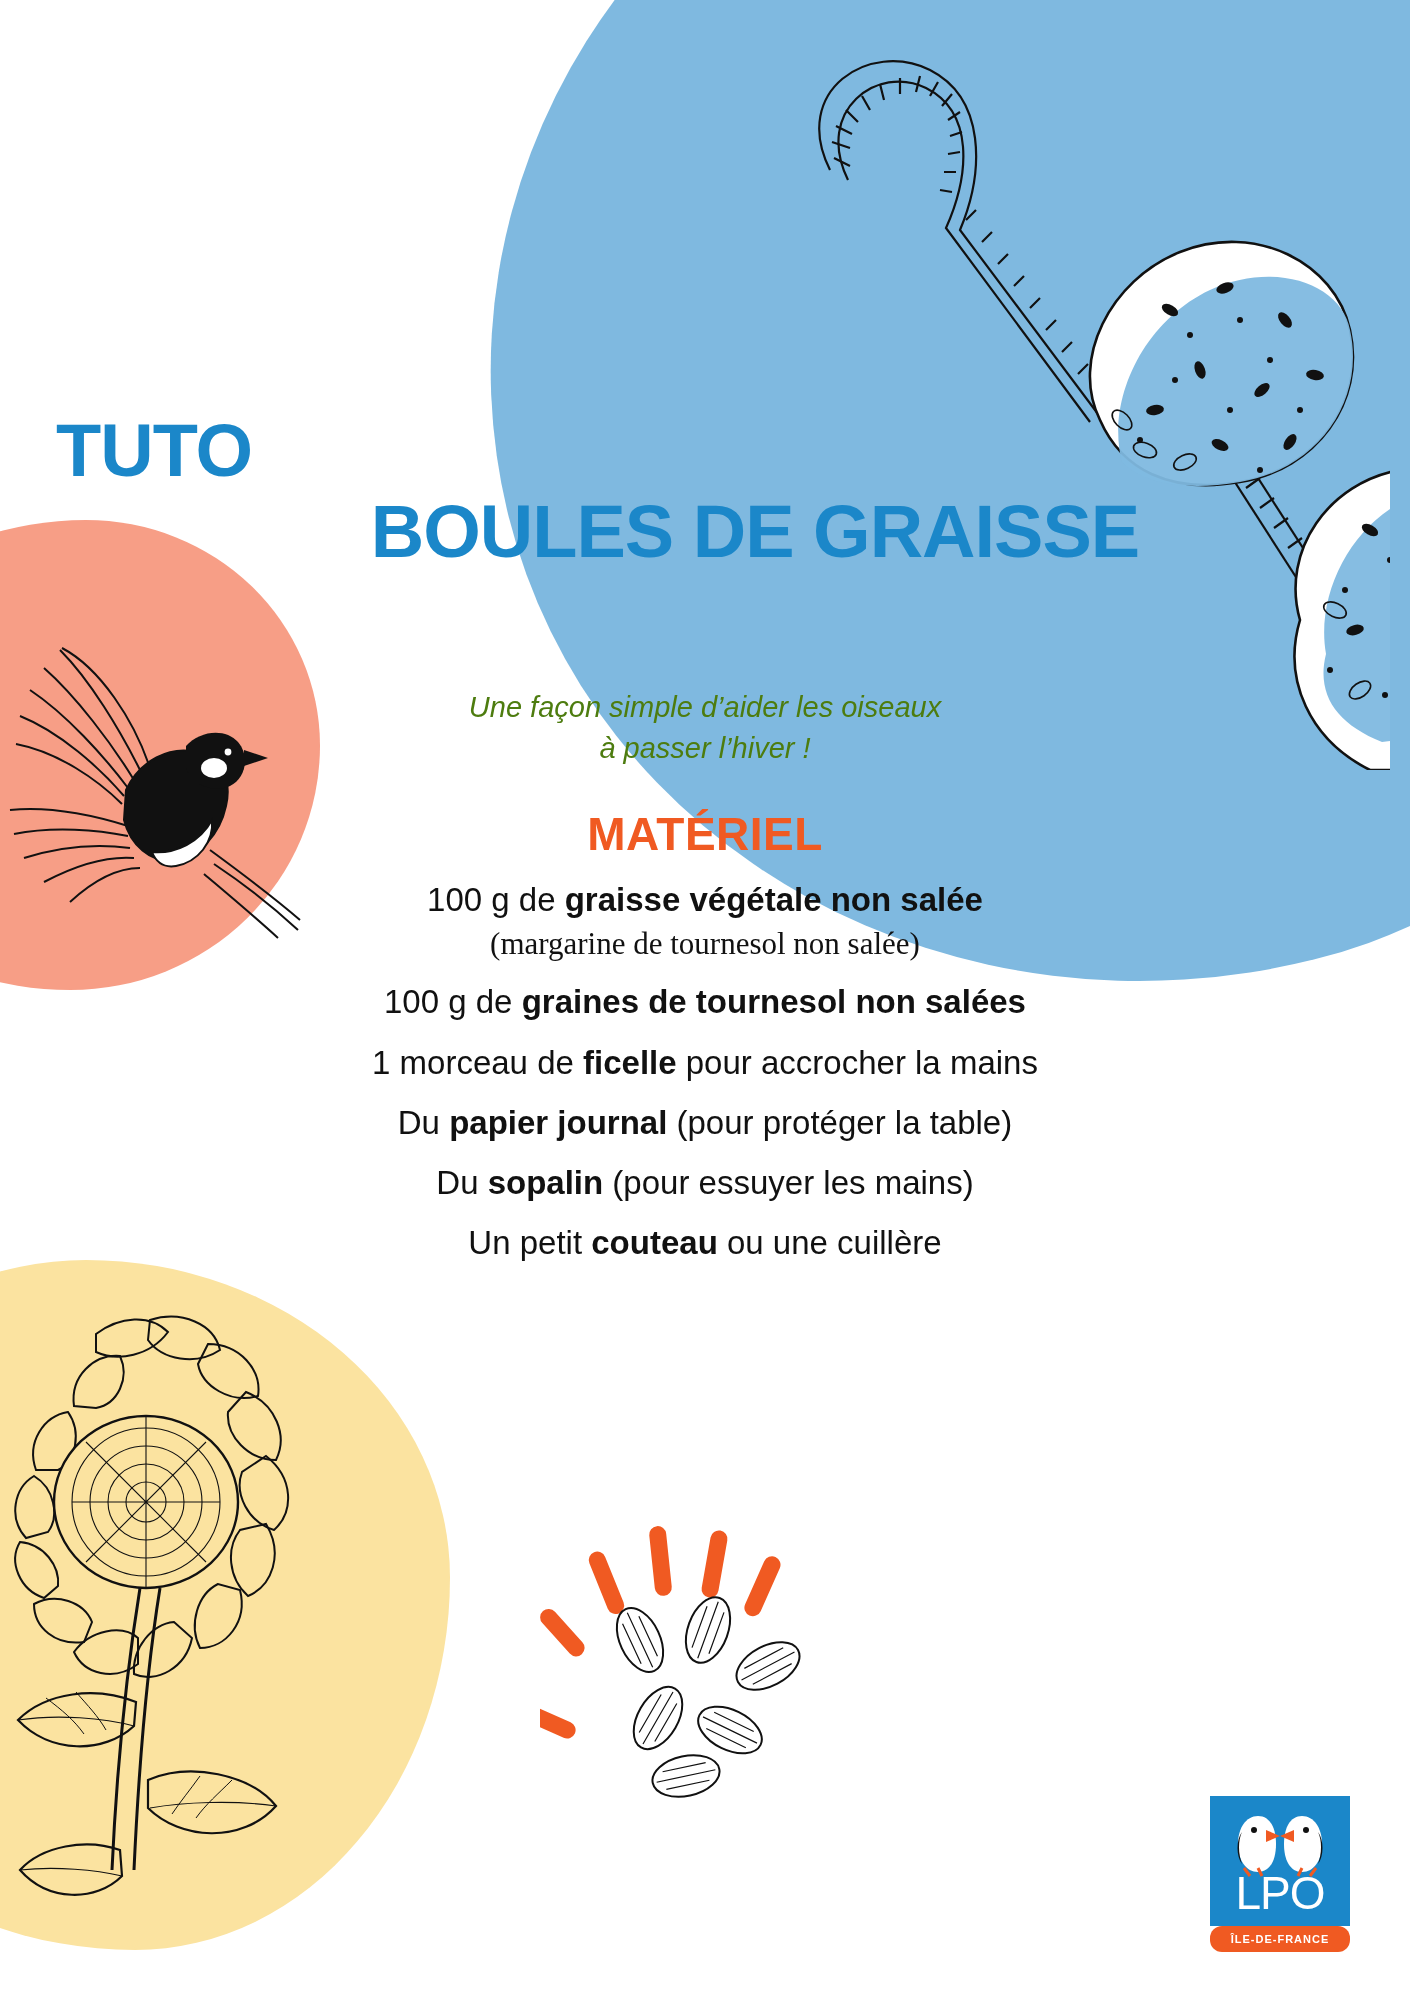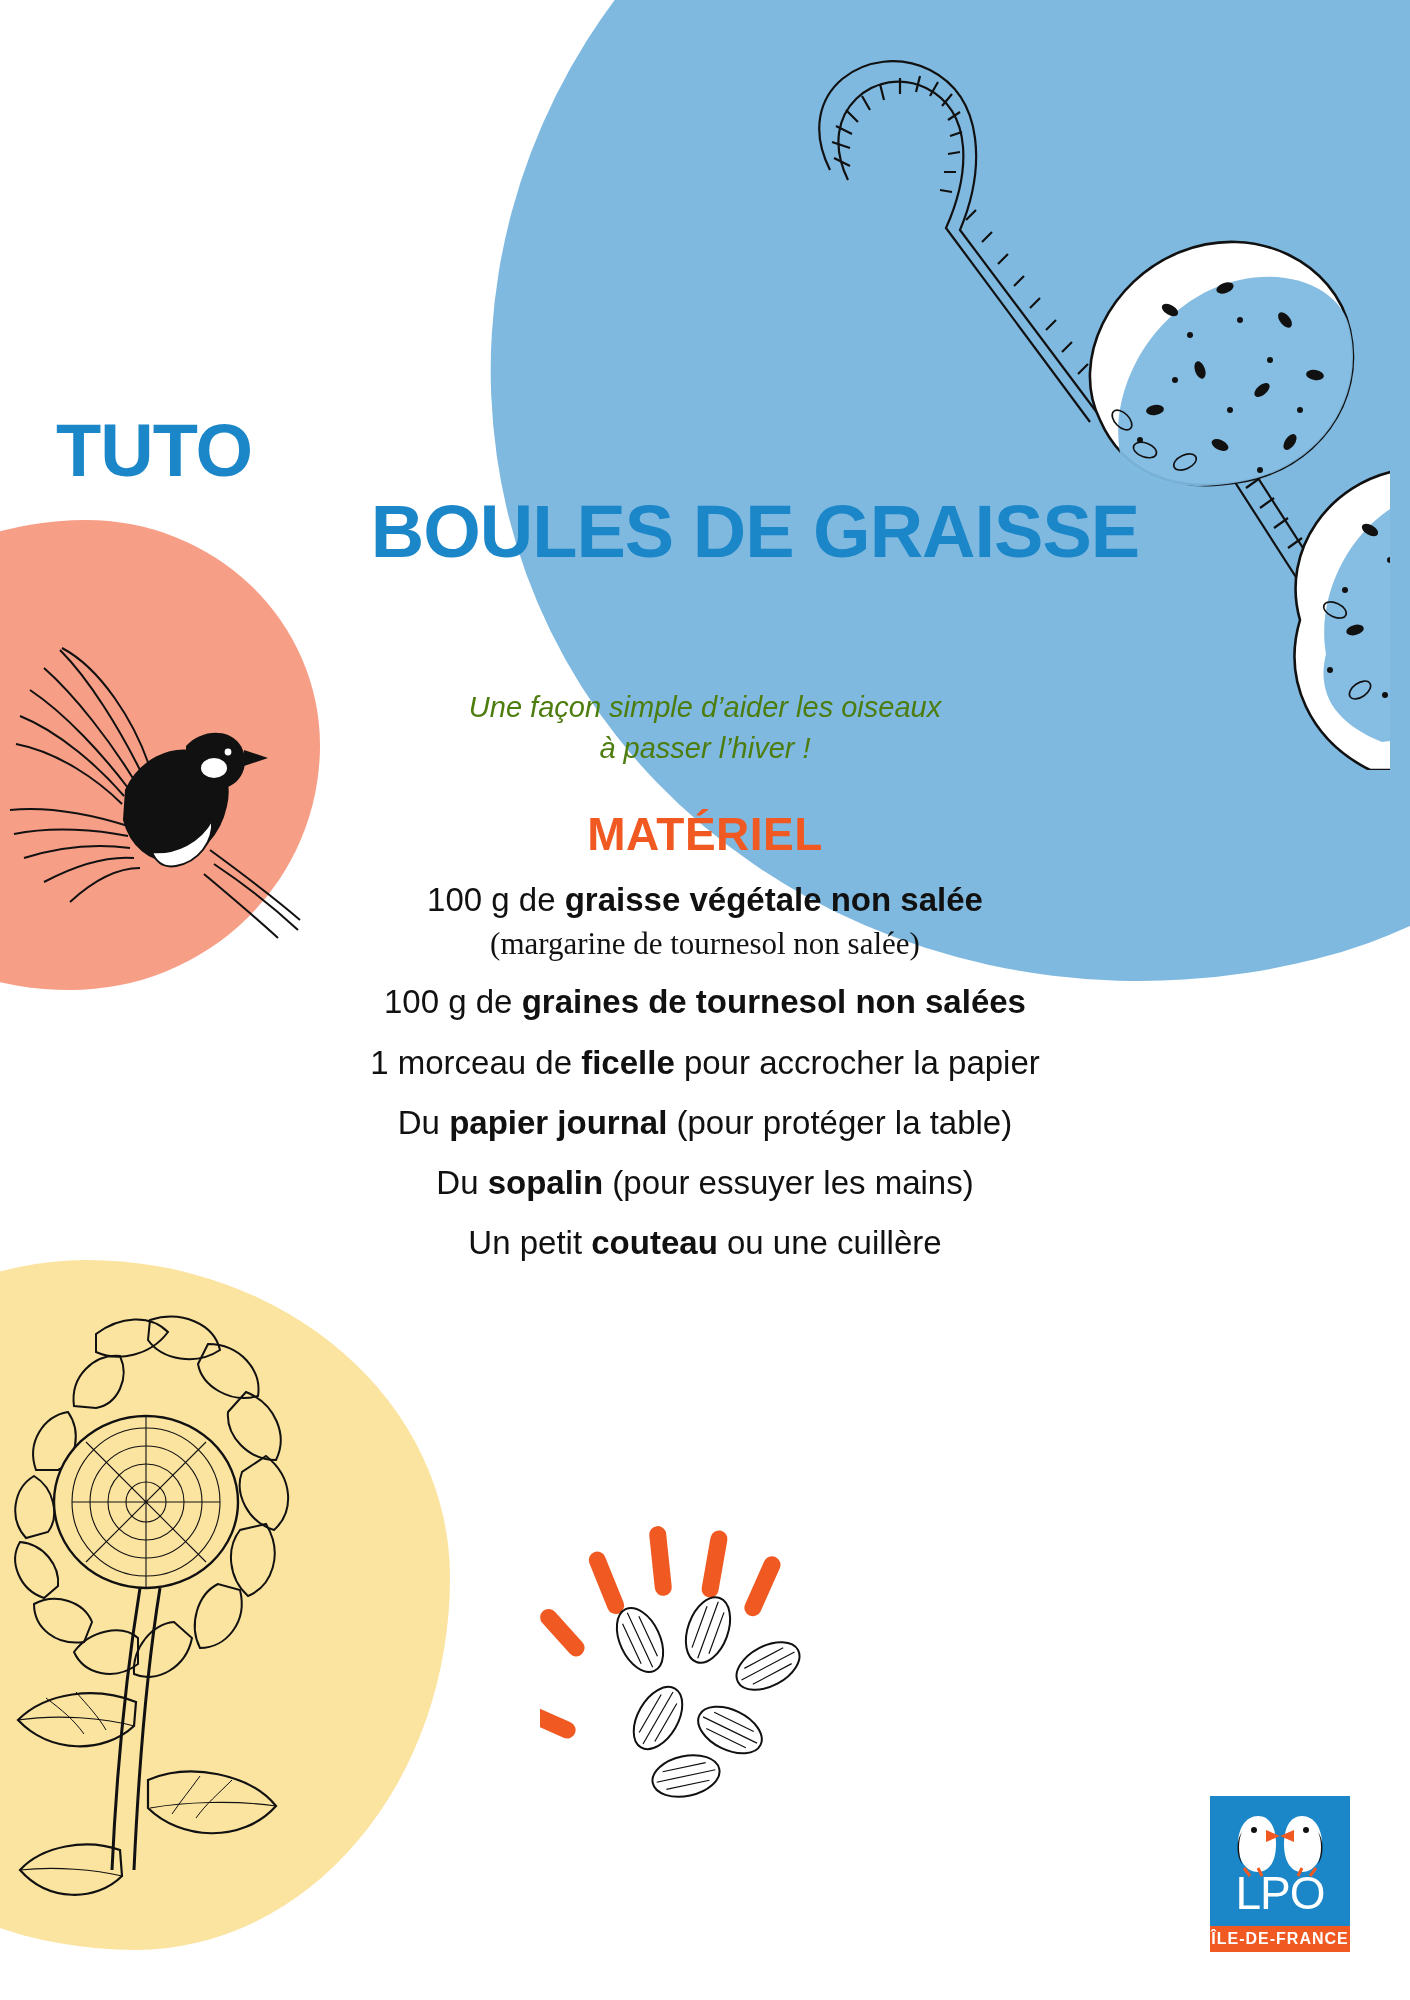--- a/index.html
+++ b/index.html
@@ -146,26 +146,27 @@
     font-size: 46px;
     font-weight: normal;
     letter-spacing: -1px;
     font-family: "Liberation Sans", sans-serif;
   }
   .logo-caption {
     width: 140px;
     height: 26px;
     background: #f05a22;
     color: #ffffff;
-    font-size: 16px;
+    font-size: 11px;
     font-weight: bold;
     letter-spacing: 1px;
     display: flex;
     align-items: center;
     justify-content: center;
+    border-radius: 12px;
   }
   .puffins {
     position: absolute;
     top: 6px;
     left: 50%;
     transform: translateX(-50%);
   }
 </style>
 </head>
 <body>
@@ -378,21 +379,21 @@
 
   <ul class="mat-list">
     <li>
       <span>100 g de </span><b>graisse végétale non salée</b><span></span>
       <span class="sub">(margarine de tournesol non salée)</span>
     </li>
     <li>
       <span>100 g de </span><b>graines de tournesol non salées</b><span></span>
     </li>
     <li>
-      <span>1 morceau de </span><b>ficelle</b><span> pour accrocher la papier</span>
+      <span>1 morceau de </span><b>ficelle</b><span> pour accrocher la mains</span>
     </li>
     <li>
       <span>Du </span><b>papier journal</b><span> (pour protéger la table)</span>
     </li>
     <li>
       <span>Du </span><b>sopalin</b><span> (pour essuyer les mains)</span>
     </li>
     <li>
       <span>Un petit </span><b>couteau</b><span> ou une cuillère</span>
     </li>

